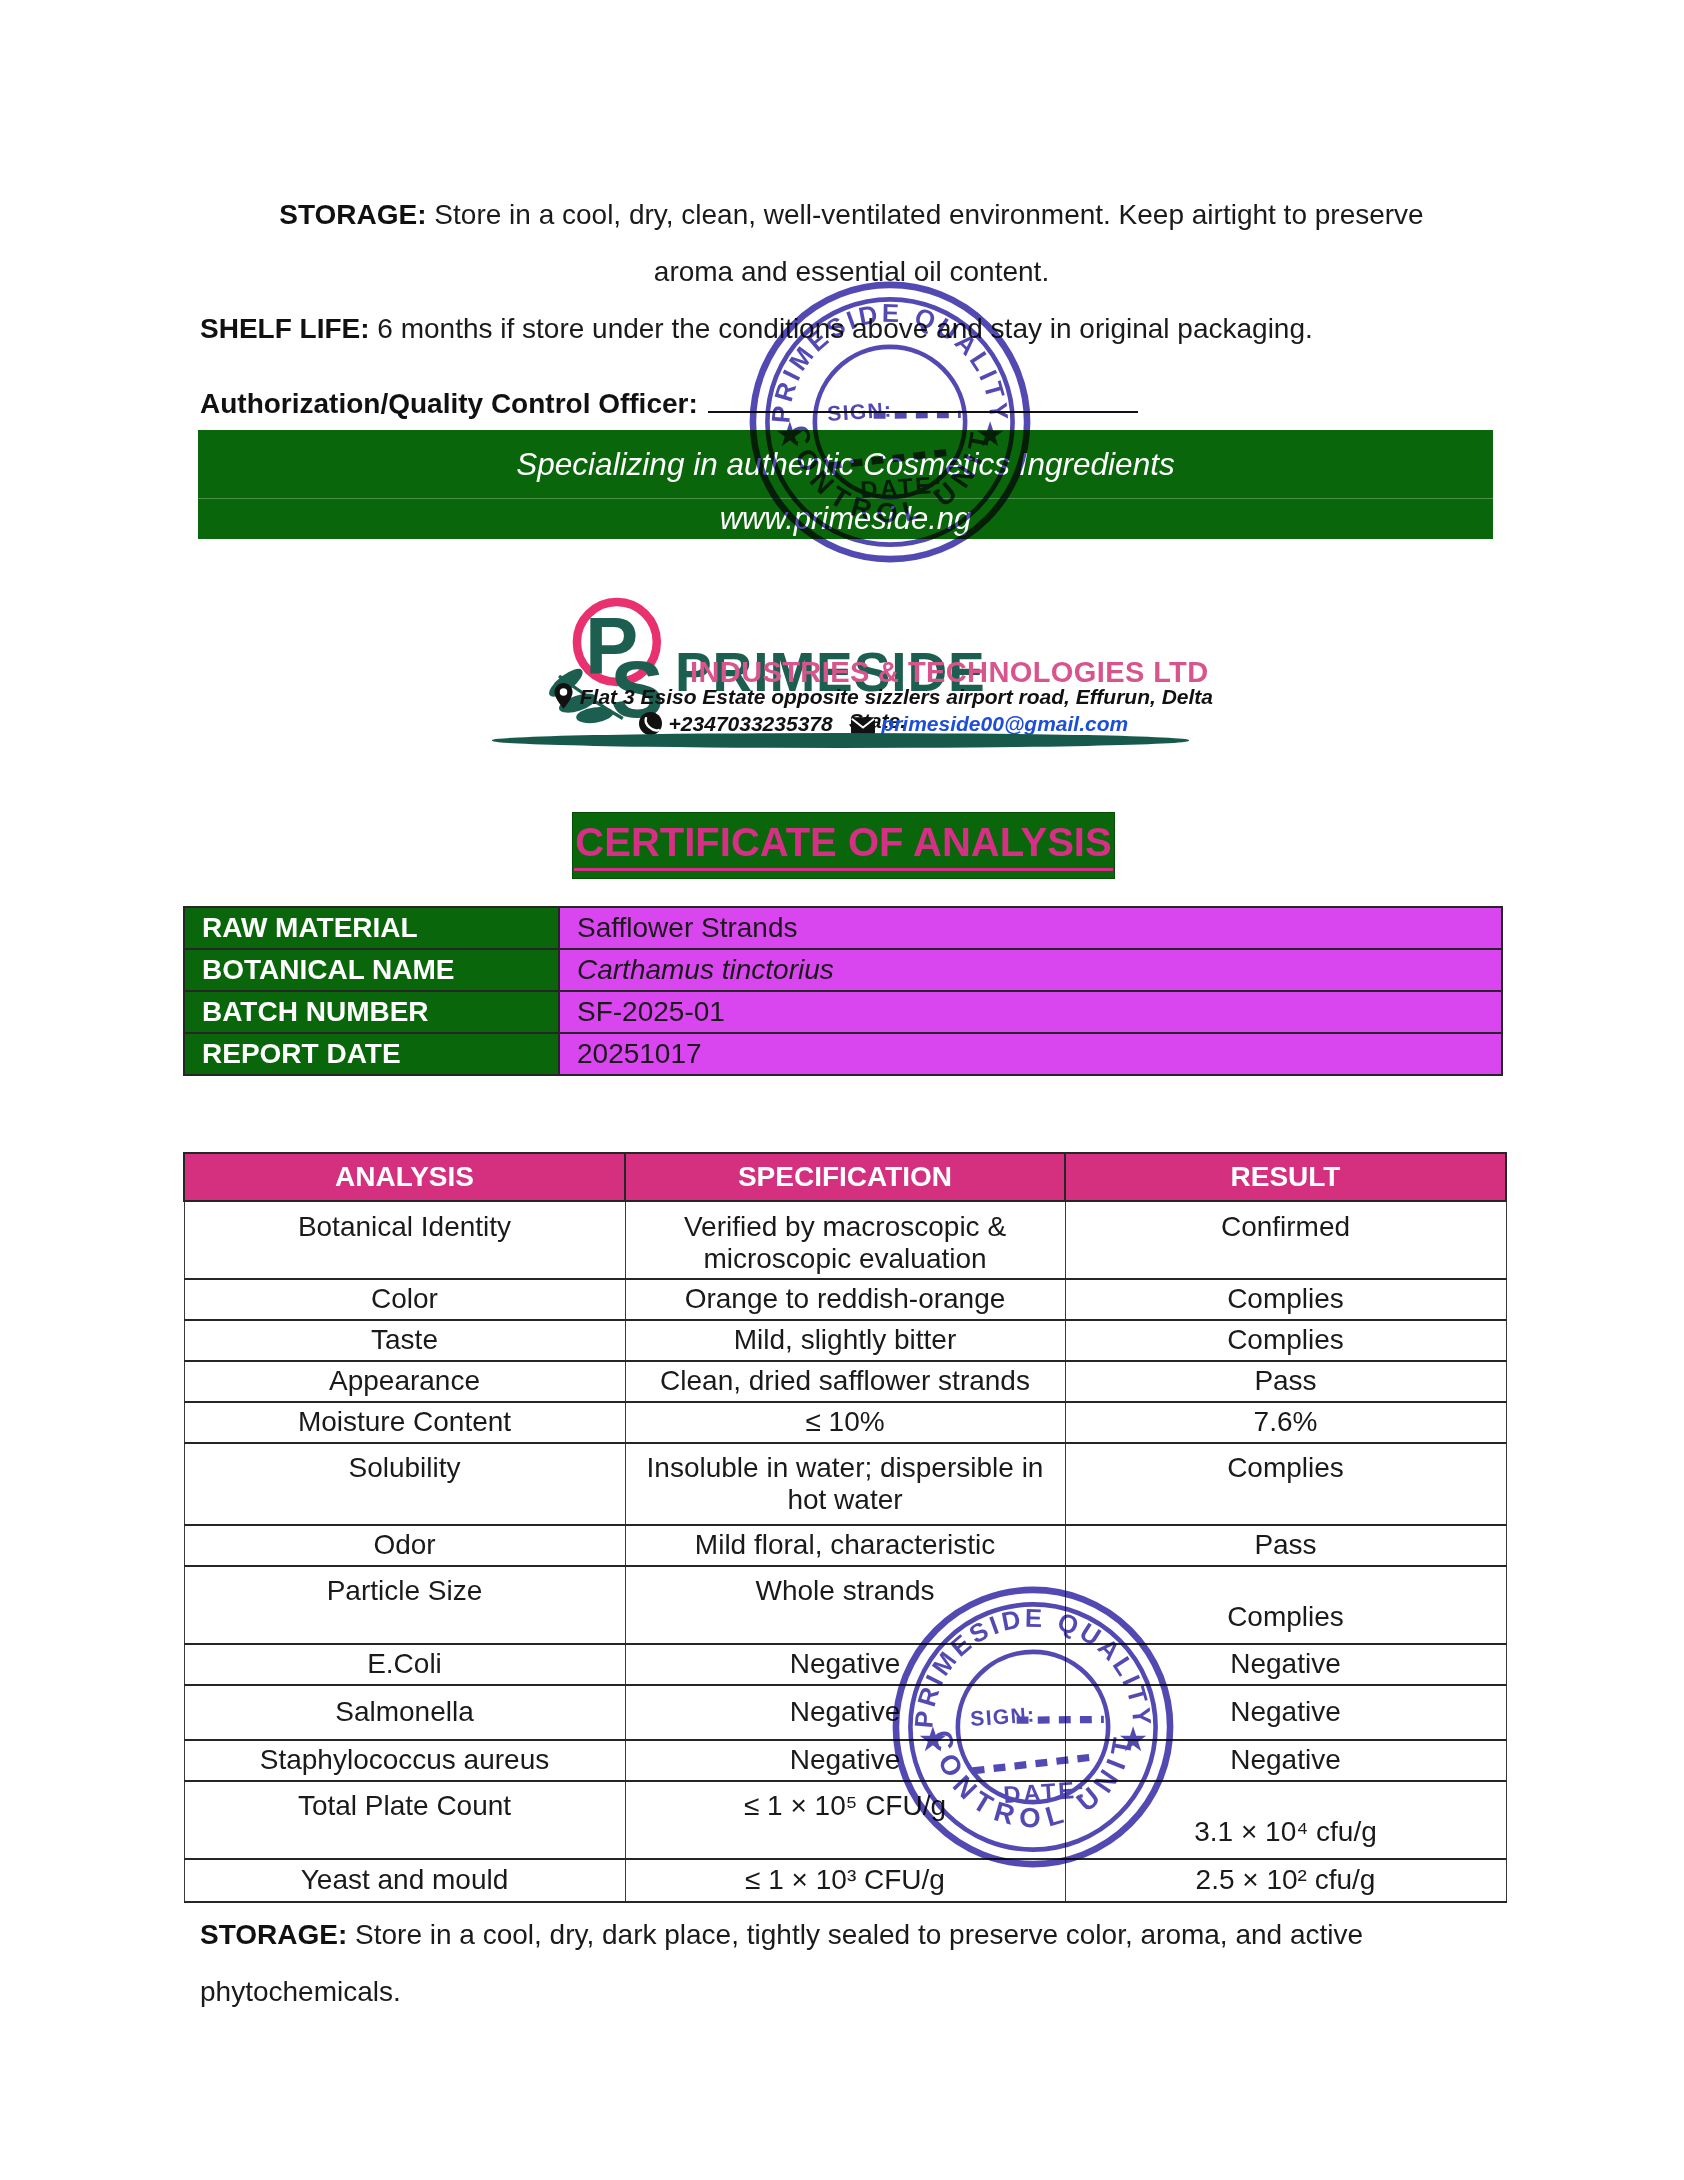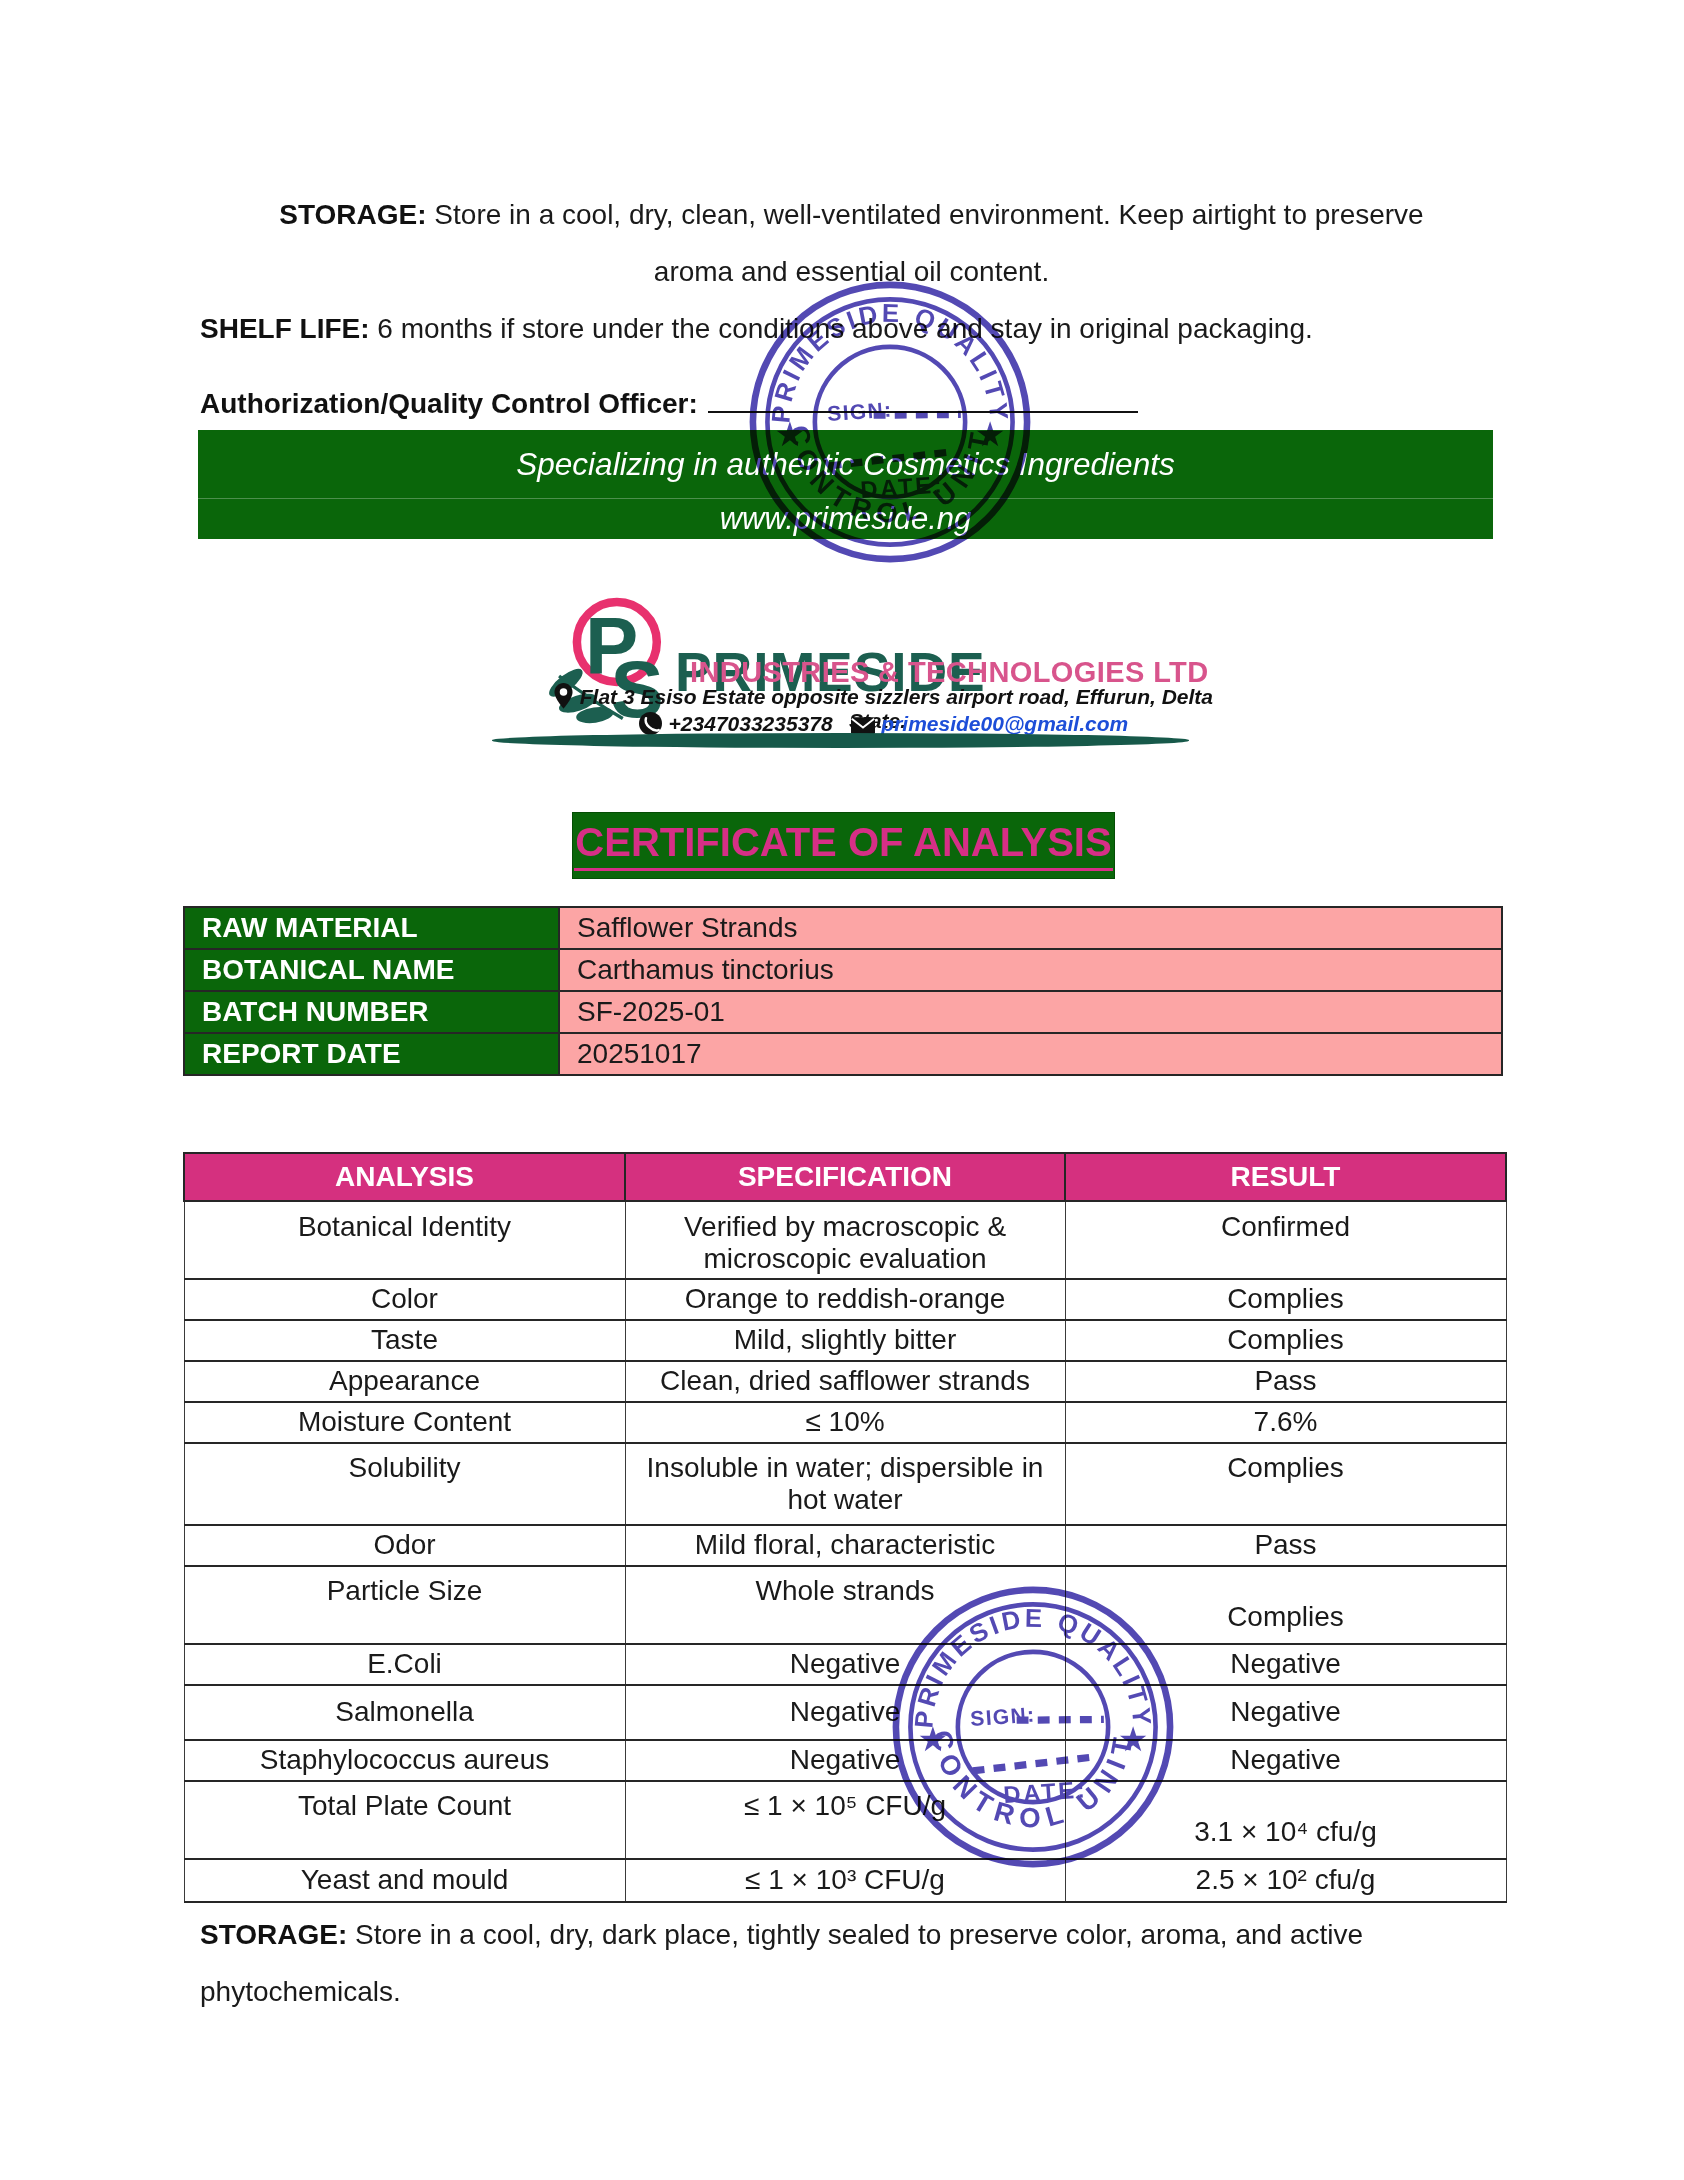--- a/index.html
+++ b/index.html
@@ -60,25 +60,25 @@
   .cert-box span {
     font-size:40px; font-weight:bold; color:#d62f86;
     border-bottom:3.4px solid #d62f86; padding:0 1.7px 2.6px 1.7px; white-space:nowrap;
   }
   
   table { border-collapse:collapse; table-layout:fixed; }
   .info-table {
     position:absolute; left:183px; top:906px; width:1320px;
     font-size:28px;
   }
-  .info-table td { height:42px; border:2.1px solid #262626; padding:0 0 0 17px; background:#fca5a5; }
+  .info-table td { height:42px; border:2.1px solid #262626; padding:0 0 0 17px; background:#d946ef; }
   .info-table td.ilabel {
     width:375px; background:#0a660a; color:#fff; font-weight:bold;margin-top:37px;
   }
-  .info-table td.italic { }
+  .info-table td.italic { font-style:italic; }
 
   .analysis-table {
     position:absolute; left:183px; top:1152px; width:1323px;
     font-size:28px; text-align:center;
   }
   .analysis-table th {
     height:48px; background:#d5307f; color:#fff; font-weight:bold;
     border:2.1px solid #262626; font-size:28px;
   }
   .analysis-table td {

